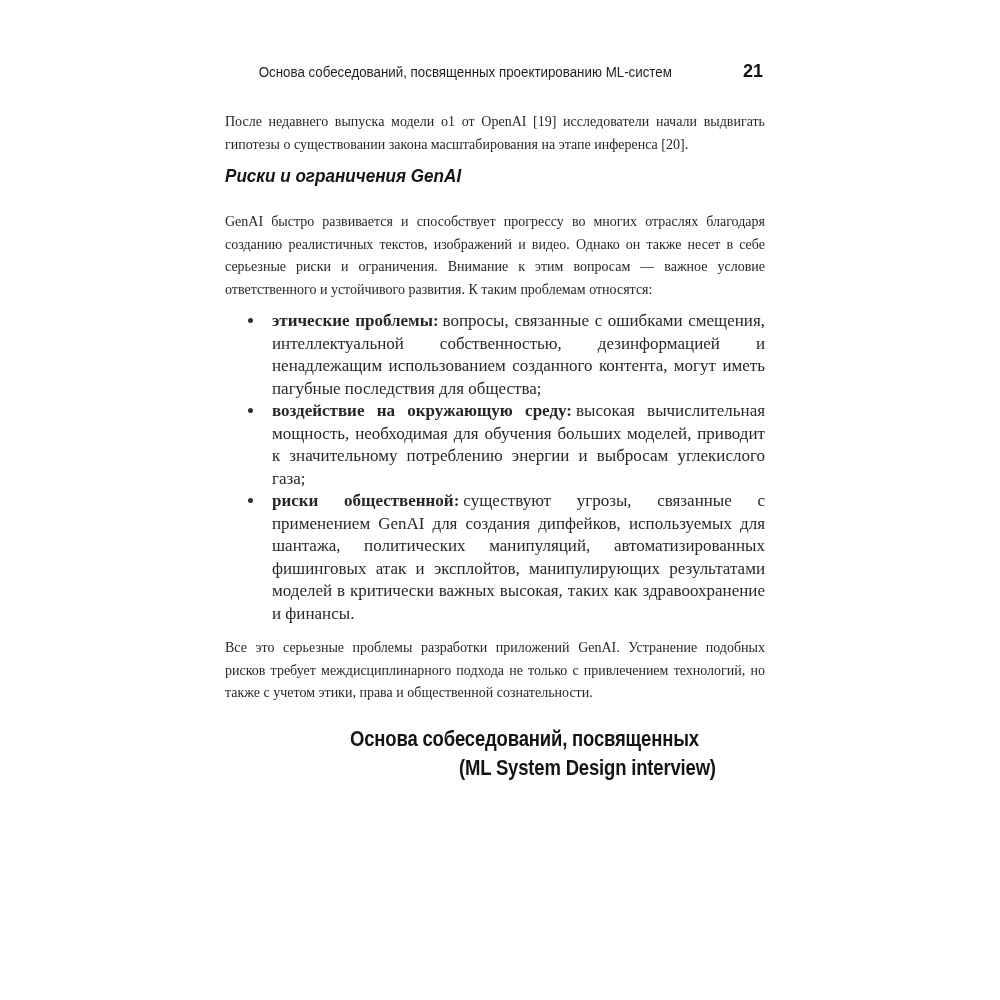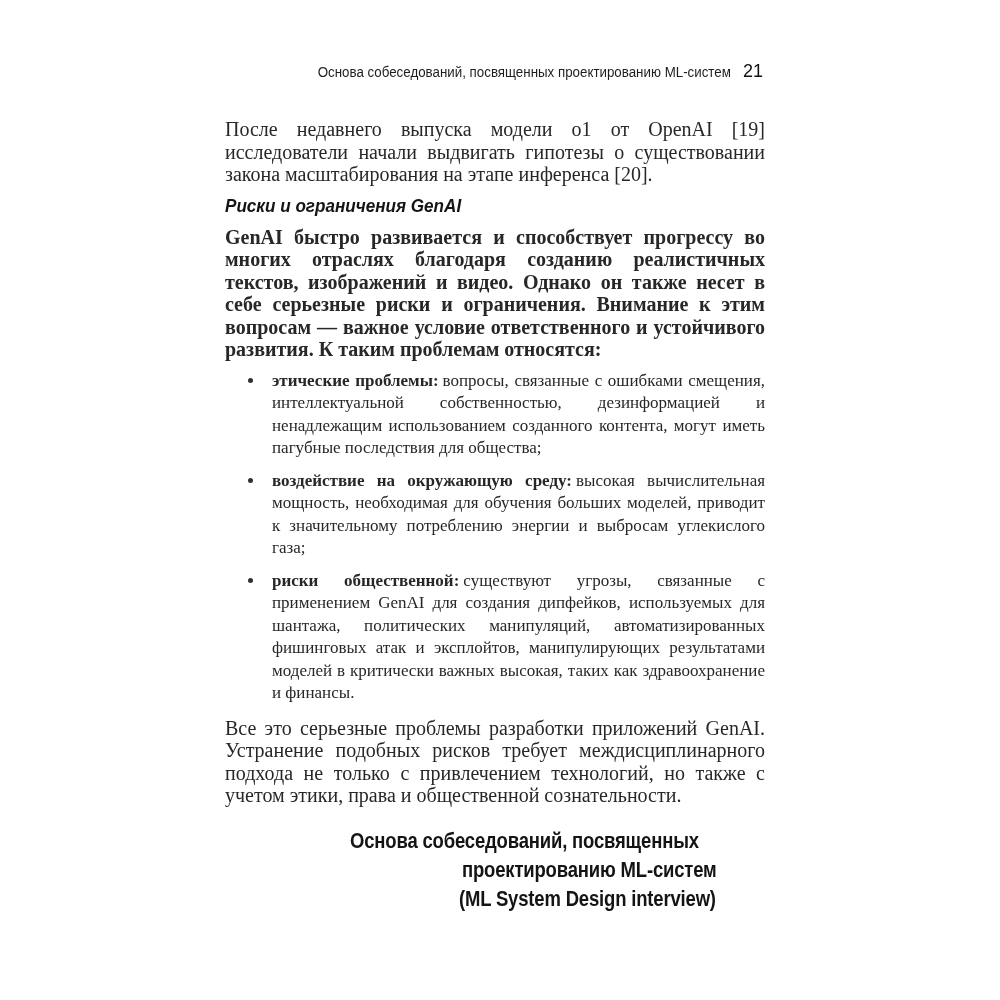--- a/index.html
+++ b/index.html
@@ -19,67 +19,67 @@
     font-family: "Liberation Sans", sans-serif;
     display: inline-block;
     transform: scaleX(0.86);
     transform-origin: 0 50%;
     white-space: nowrap;
   }
   
   .running-head {
     position: relative;
     height: 20px;
-    text-align: right;
+    text-align: left;
     font-size: 15.5px;
     color: #1e1e1e;
-    margin-bottom: 35px;
+    margin-bottom: 28px;
   }
   .running-head .cond { transform-origin: 50% 50%; }
   .page-number {
     position: absolute;
     right: 2px; top: -2px;
     font-family: "Liberation Sans", sans-serif;
-    font-weight: normal;
+    font-weight: bold;
     font-size: 18px;
     color: #111111;
   }
   
   .para {
-    font-size: 20px;
+    font-size: 14px;
     line-height: 22.5px;
     text-align: justify;
     hyphens: auto;
     margin: 0;
   }
   .subheading {
     margin-top: 8px;
     font-size: 19px;
     line-height: 24px;
     font-weight: bold;
     font-style: italic;
     color: #141414;
   }
   .subheading .cond { transform: scaleX(0.9); }
-  .lead { margin-top: 8px; font-weight: bold; }
+  .lead { margin-top: 23px; }
   
   .bullet-list {
     list-style: none;
     margin: 9px 0 0 0;
     padding: 0;
   }
   .bullet-list li {
     position: relative;
     padding-left: 47px;
     font-size: 17px;
     line-height: 22.5px;
     text-align: justify;
     hyphens: auto;
   }
-  .bullet-list li + li { margin-top: 10px; }
+  .bullet-list li + li { }
   .bullet-dot {
     position: absolute;
     left: 23px; top: 8px;
     width: 5px; height: 5px;
     border-radius: 50%;
     background: #303030;
   }
   .li-term { font-weight: bold; margin-right: 4px; }
   .closing { margin-top: 12px; }
   
@@ -128,20 +128,17 @@
     </li>
   </ul>
 
   <p class="para closing">Все это серьезные проблемы разработки приложений GenAI. Устранение подобных рисков требует междисциплинарного подхода не только с привлечением технологий, но также с учетом этики, права и общественной сознательности.</p>
 
   <div class="section-heading">
     <div class="h-line">
       <span class="cond">Основа собеседований, посвященных</span>
     </div>
     <div class="h-line">
-      <span class="cond">проектированию ML-систем</span>
-    </div>
-    <div class="h-line">
       <span class="cond">(ML System Design interview)</span>
     </div>
   </div>
 
 </div>
 
 </body></html>

